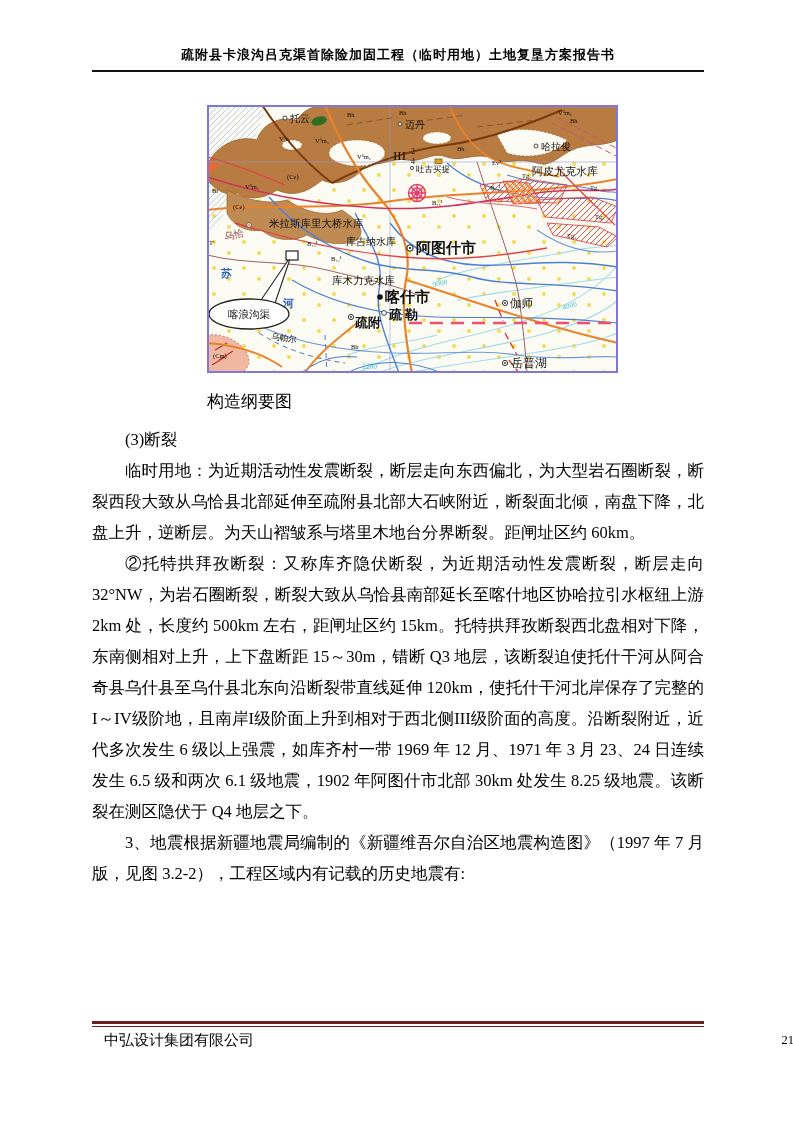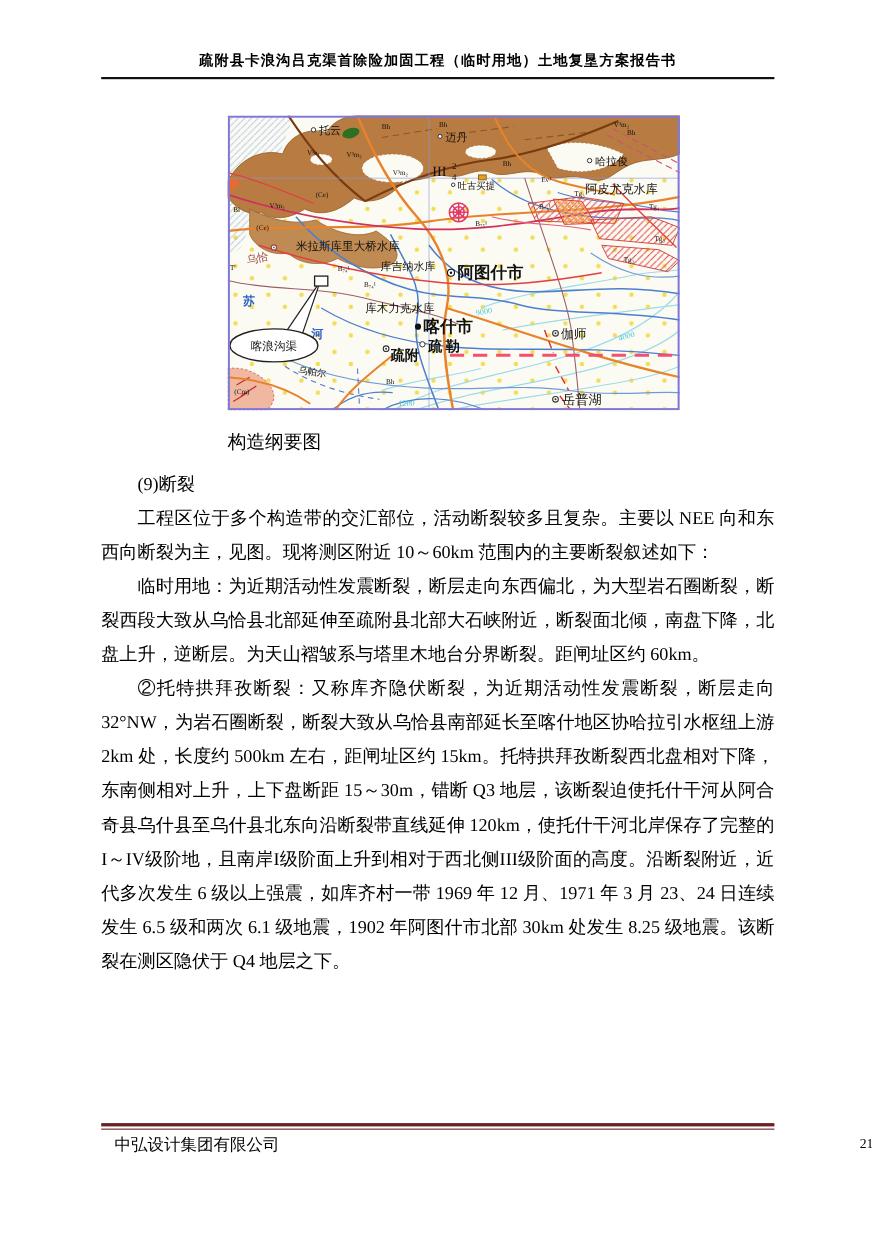--- a/index.html
+++ b/index.html
@@ -236,24 +236,24 @@
         <text class="m-callout" x="42" y="213" text-anchor="middle">喀浪沟渠</text>
       </g>
 
       <rect x="1" y="1" width="409" height="266" fill="none" stroke="#8078d8" stroke-width="2"></rect>
     </svg>
   </div>
 
   <div class="caption">构造纲要图</div>
 
   <div class="body-text">
-    <p>(9)断裂</p>
-    <p>工程区位于多个构造带的交汇部位，活动断裂较多且复杂。主要以 NEE 向和东西向断裂为主，见图。现将测区附近 10～60km 范围内的主要断裂叙述如下：</p>
+    <p>(3)断裂</p>
     <p>临时用地：为近期活动性发震断裂，断层走向东西偏北，为大型岩石圈断裂，断裂西段大致从乌恰县北部延伸至疏附县北部大石峡附近，断裂面北倾，南盘下降，北盘上升，逆断层。为天山褶皱系与塔里木地台分界断裂。距闸址区约 60km。</p>
     <p>②托特拱拜孜断裂：又称库齐隐伏断裂，为近期活动性发震断裂，断层走向 32°NW，为岩石圈断裂，断裂大致从乌恰县南部延长至喀什地区协哈拉引水枢纽上游 2km 处，长度约 500km 左右，距闸址区约 15km。托特拱拜孜断裂西北盘相对下降，东南侧相对上升，上下盘断距 15～30m，错断 Q3 地层，该断裂迫使托什干河从阿合奇县乌什县至乌什县北东向沿断裂带直线延伸 120km，使托什干河北岸保存了完整的I～IV级阶地，且南岸I级阶面上升到相对于西北侧III级阶面的高度。沿断裂附近，近代多次发生 6 级以上强震，如库齐村一带 1969 年 12 月、1971 年 3 月 23、24 日连续发生 6.5 级和两次 6.1 级地震，1902 年阿图什市北部 30km 处发生 8.25 级地震。该断裂在测区隐伏于 Q4 地层之下。</p>
+    <p>3、地震根据新疆地震局编制的《新疆维吾尔自治区地震构造图》（1997 年 7 月版，见图 3.2-2），工程区域内有记载的历史地震有:</p>
   </div>
 
   <div class="footer-rule-thick"></div>
   <div class="footer-rule-thin"></div>
   <div class="footer-company">中弘设计集团有限公司</div>
   <div class="page-number">21</div>
 
 </div>
 
 </body></html>

